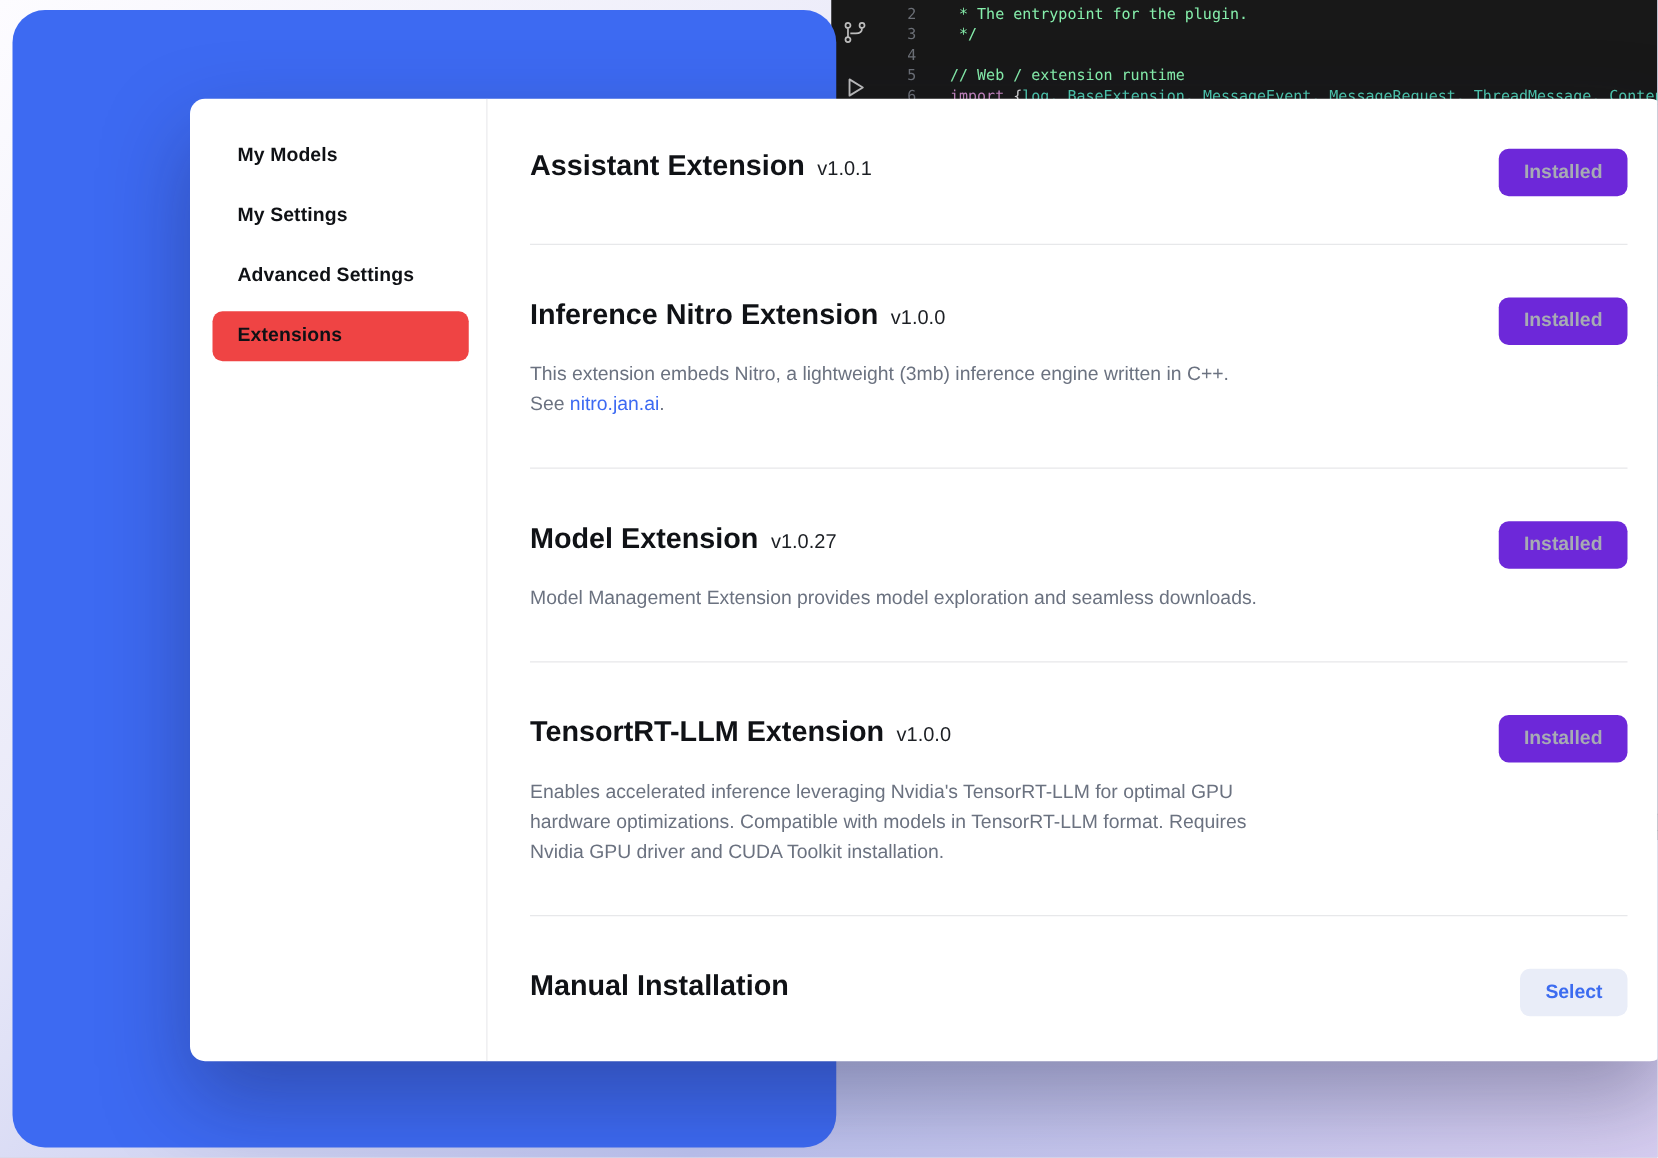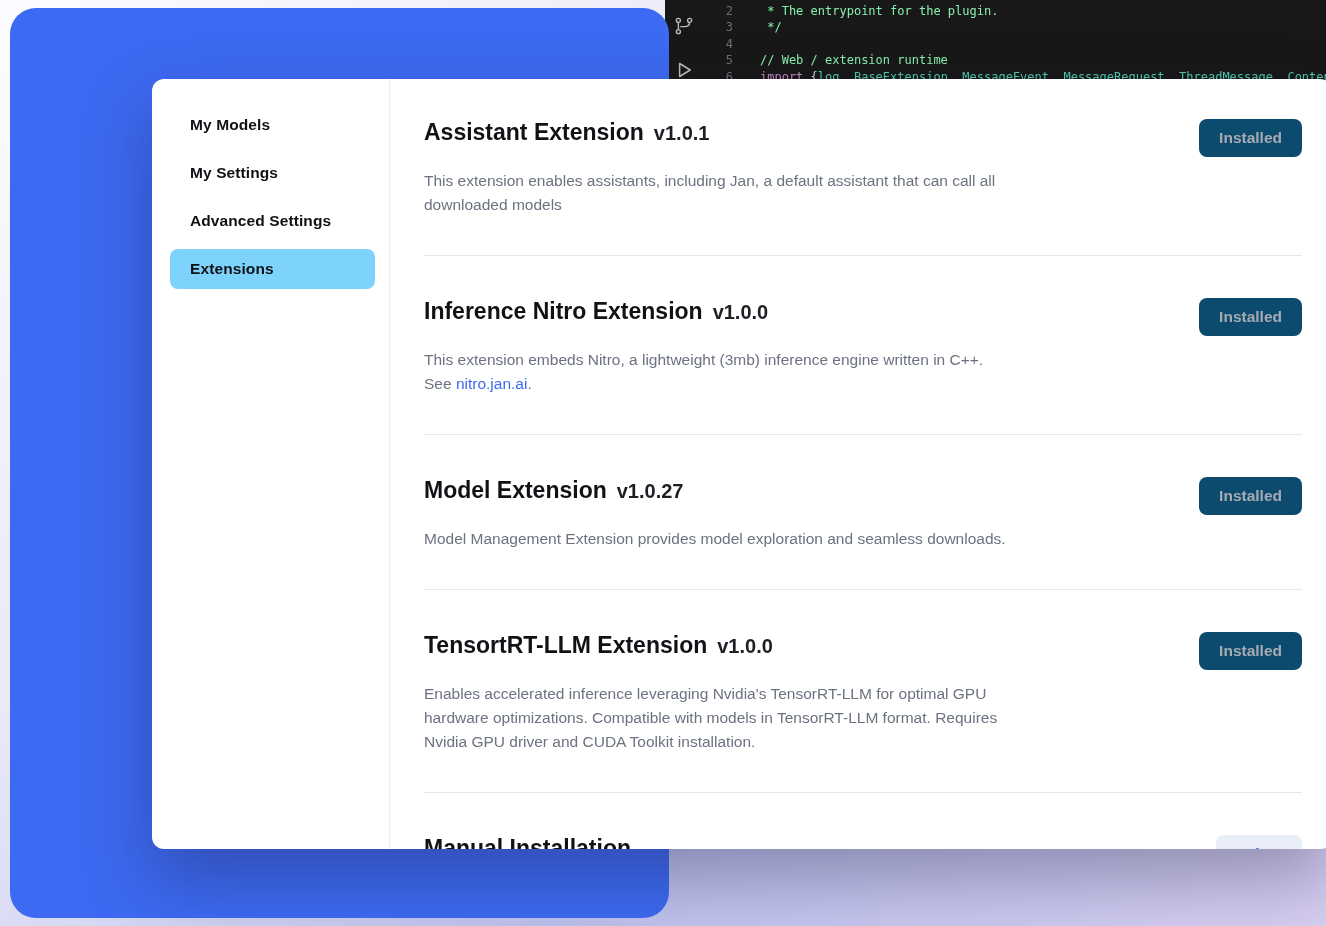--- a/index.html
+++ b/index.html
@@ -48,32 +48,32 @@
   .card{
     position:absolute;left:152px;top:79px;width:1180px;height:770px;
     background:#ffffff;border-radius:12px;z-index:3;display:flex;overflow:hidden;
     box-shadow:0 30px 70px rgba(25,25,60,0.35);
   }
   .sidebar{width:238px;flex:none;border-right:1px solid #ececee;padding:26px 14px 0 18px;box-sizing:border-box;}
   .side-item{
     padding:11px 20px;border-radius:8px;margin-bottom:8px;cursor:pointer;
     font-size:15.5px;font-weight:700;color:#0f1115;letter-spacing:.1px;
   }
-  .side-item.active{background:#7dd3fc;}
+  .side-item.active{background:#ef4444;}
   .content{flex:1;padding:40px 30px 0 34px;box-sizing:border-box;}
   .row-head{display:flex;justify-content:space-between;align-items:flex-start;}
   .ext-title{font-size:23px;font-weight:700;color:#101216;line-height:26px;}
-  .ext-version{font-size:20px;font-weight:700;color:#1c1f24;margin-left:10px;}
+  .ext-version{font-size:16px;font-weight:400;color:#1c1f24;margin-left:10px;}
   .ext-desc{max-width:582px;margin-top:12px;font-size:15.5px;line-height:24px;color:#6b7280;}
   .ext-link{color:#3d6af2;text-decoration:none;cursor:pointer;}
   .btn{
     border:none;border-radius:8px;padding:10px 20px;font-size:15.5px;font-weight:700;
     font-family:"Liberation Sans",sans-serif;cursor:pointer;flex:none;
   }
-  .btn-installed{background:#0c4a6e;color:#a7abb3;}
+  .btn-installed{background:#6d28d9;color:#a7abb3;}
   .btn-select{background:#e9edf8;color:#3c6cf0;}
   .divider{border:none;border-top:1px solid #e7e8ea;margin:38px 0 42px 0;}
 </style>
 </head>
 <body>
 
 <div class="page">
 
   <div class="editor">
     <div class="activity-bar">
@@ -136,21 +136,20 @@
 
     <main class="content">
 
       <section>
         <div class="row-head">
           <div>
             <span class="ext-title">Assistant Extension</span><span class="ext-version">v1.0.1</span>
           </div>
           <button class="btn btn-installed">Installed</button>
         </div>
-        <div class="ext-desc">This extension enables assistants, including Jan, a default assistant that can call all downloaded models</div>
       </section>
       <hr class="divider">
 
       <section>
         <div class="row-head">
           <div>
             <span class="ext-title">Inference Nitro Extension</span><span class="ext-version">v1.0.0</span>
           </div>
           <button class="btn btn-installed">Installed</button>
         </div>

